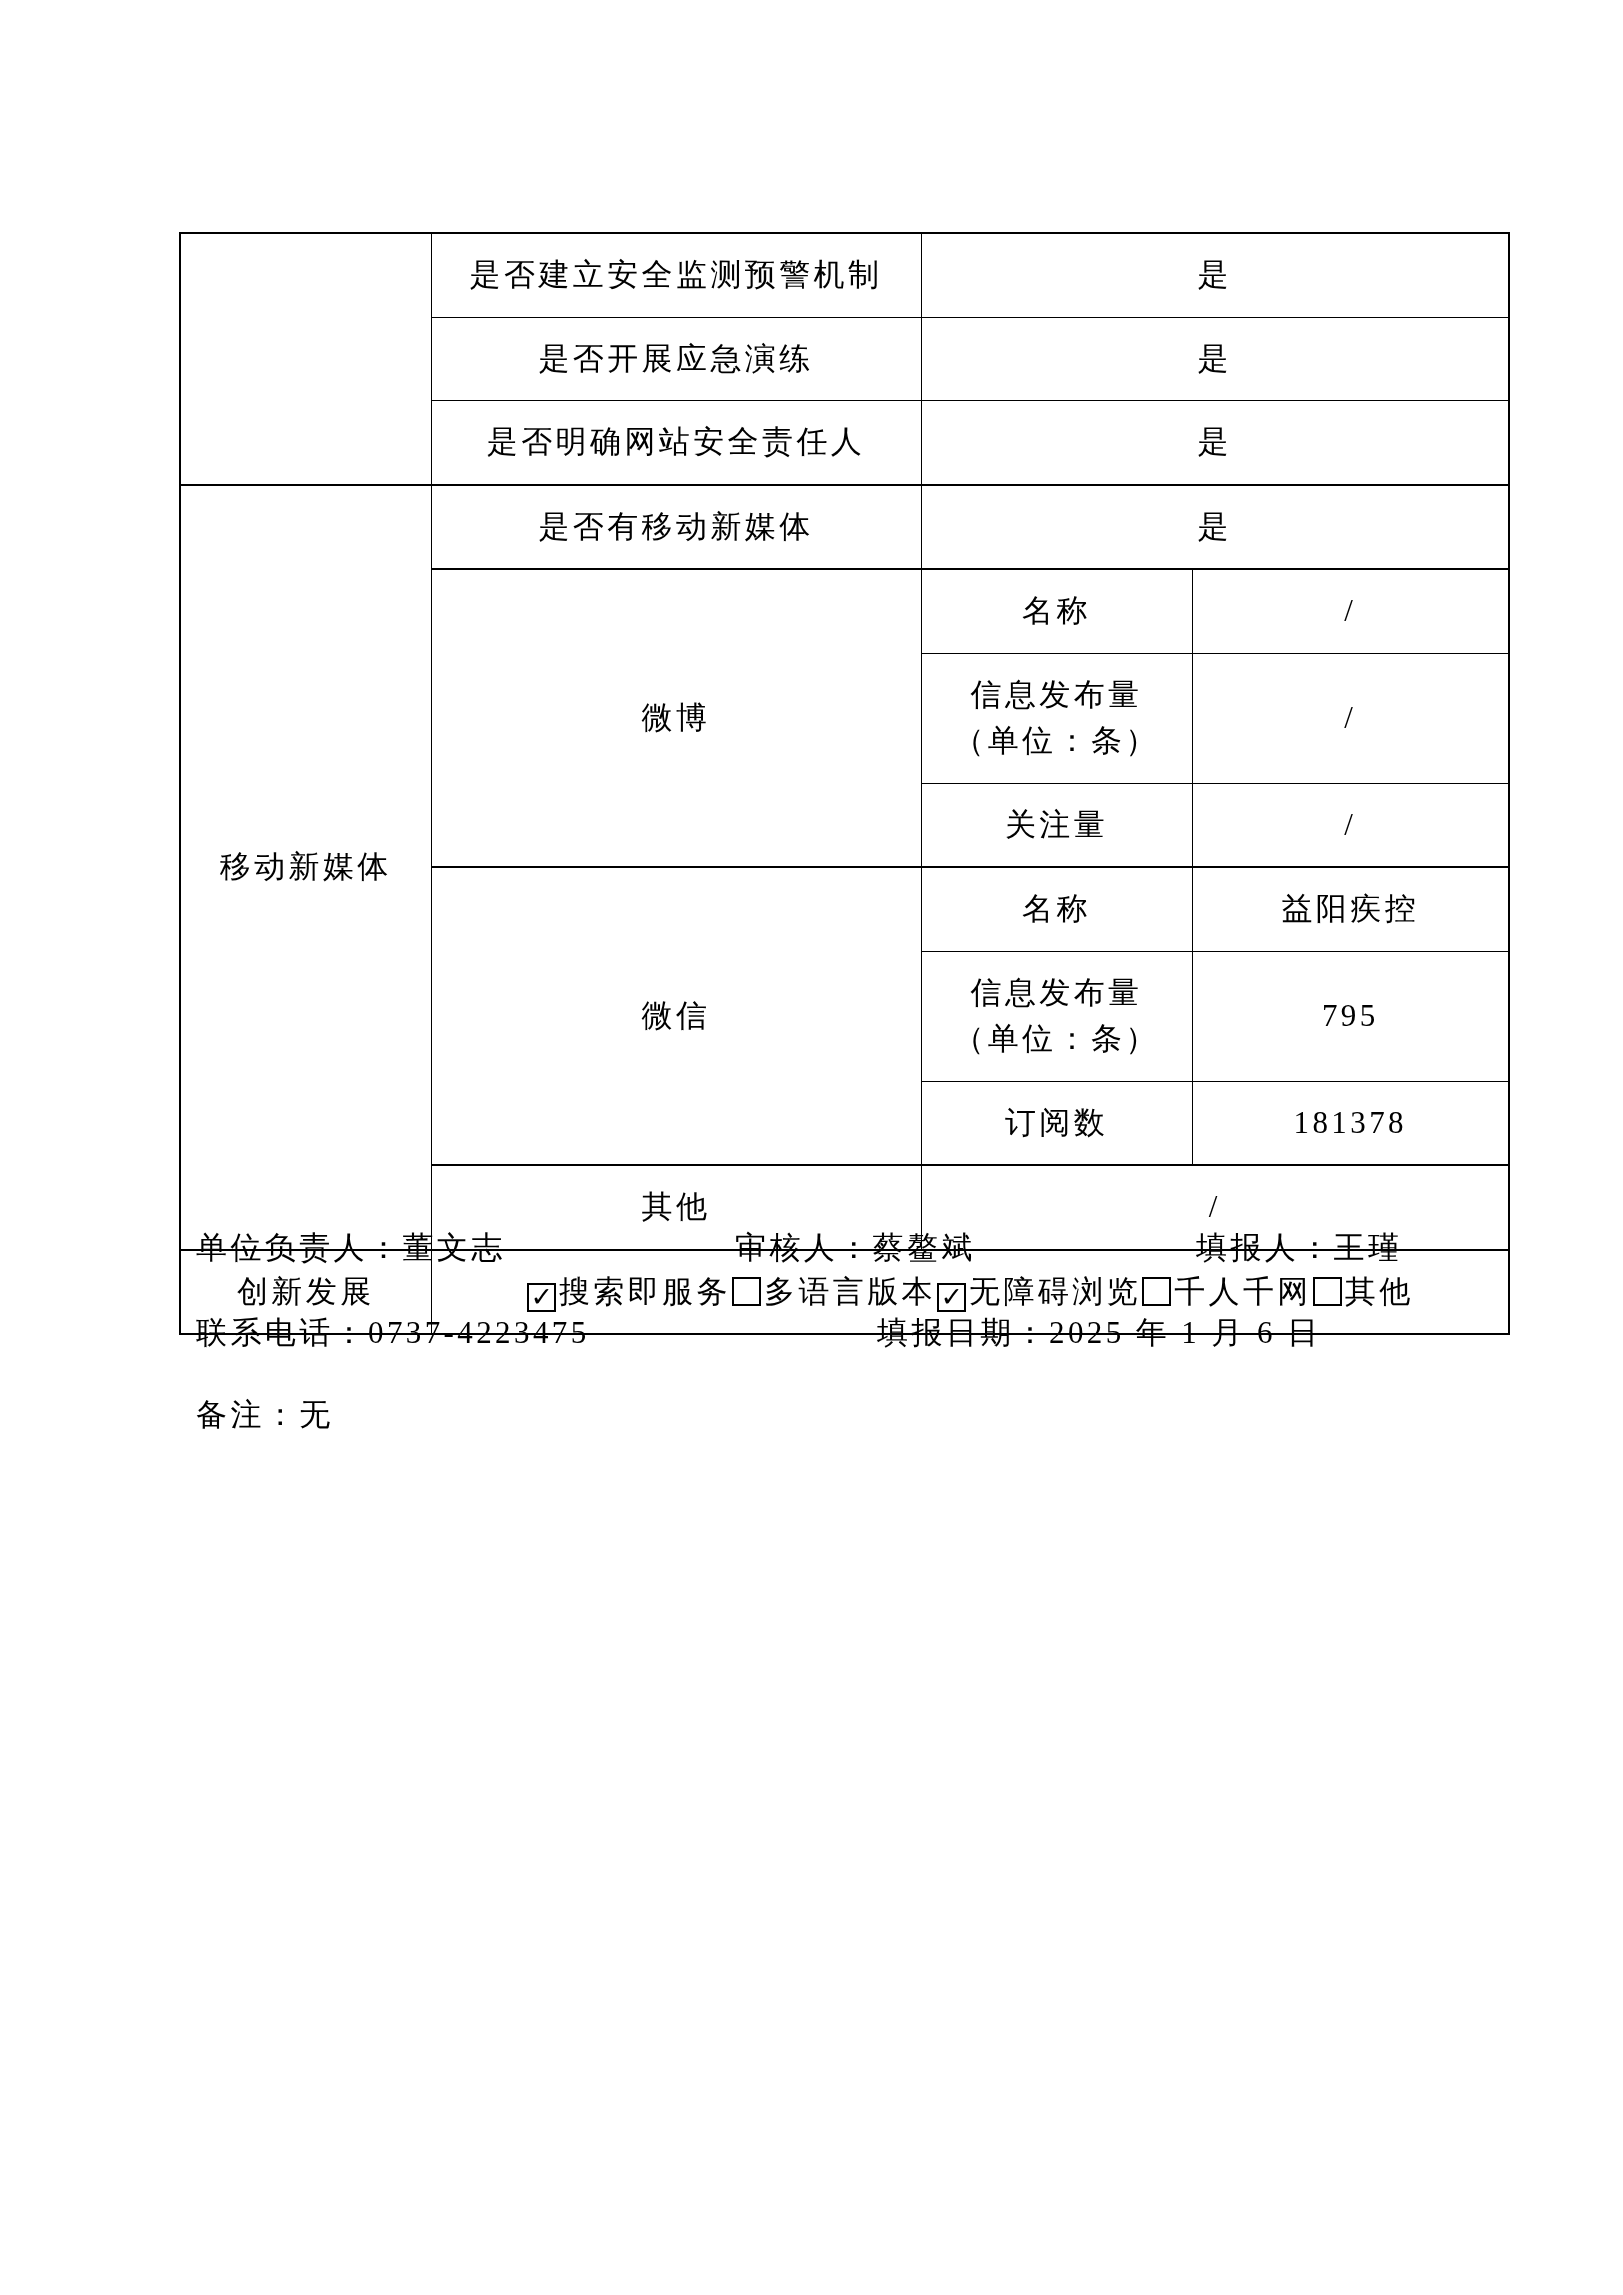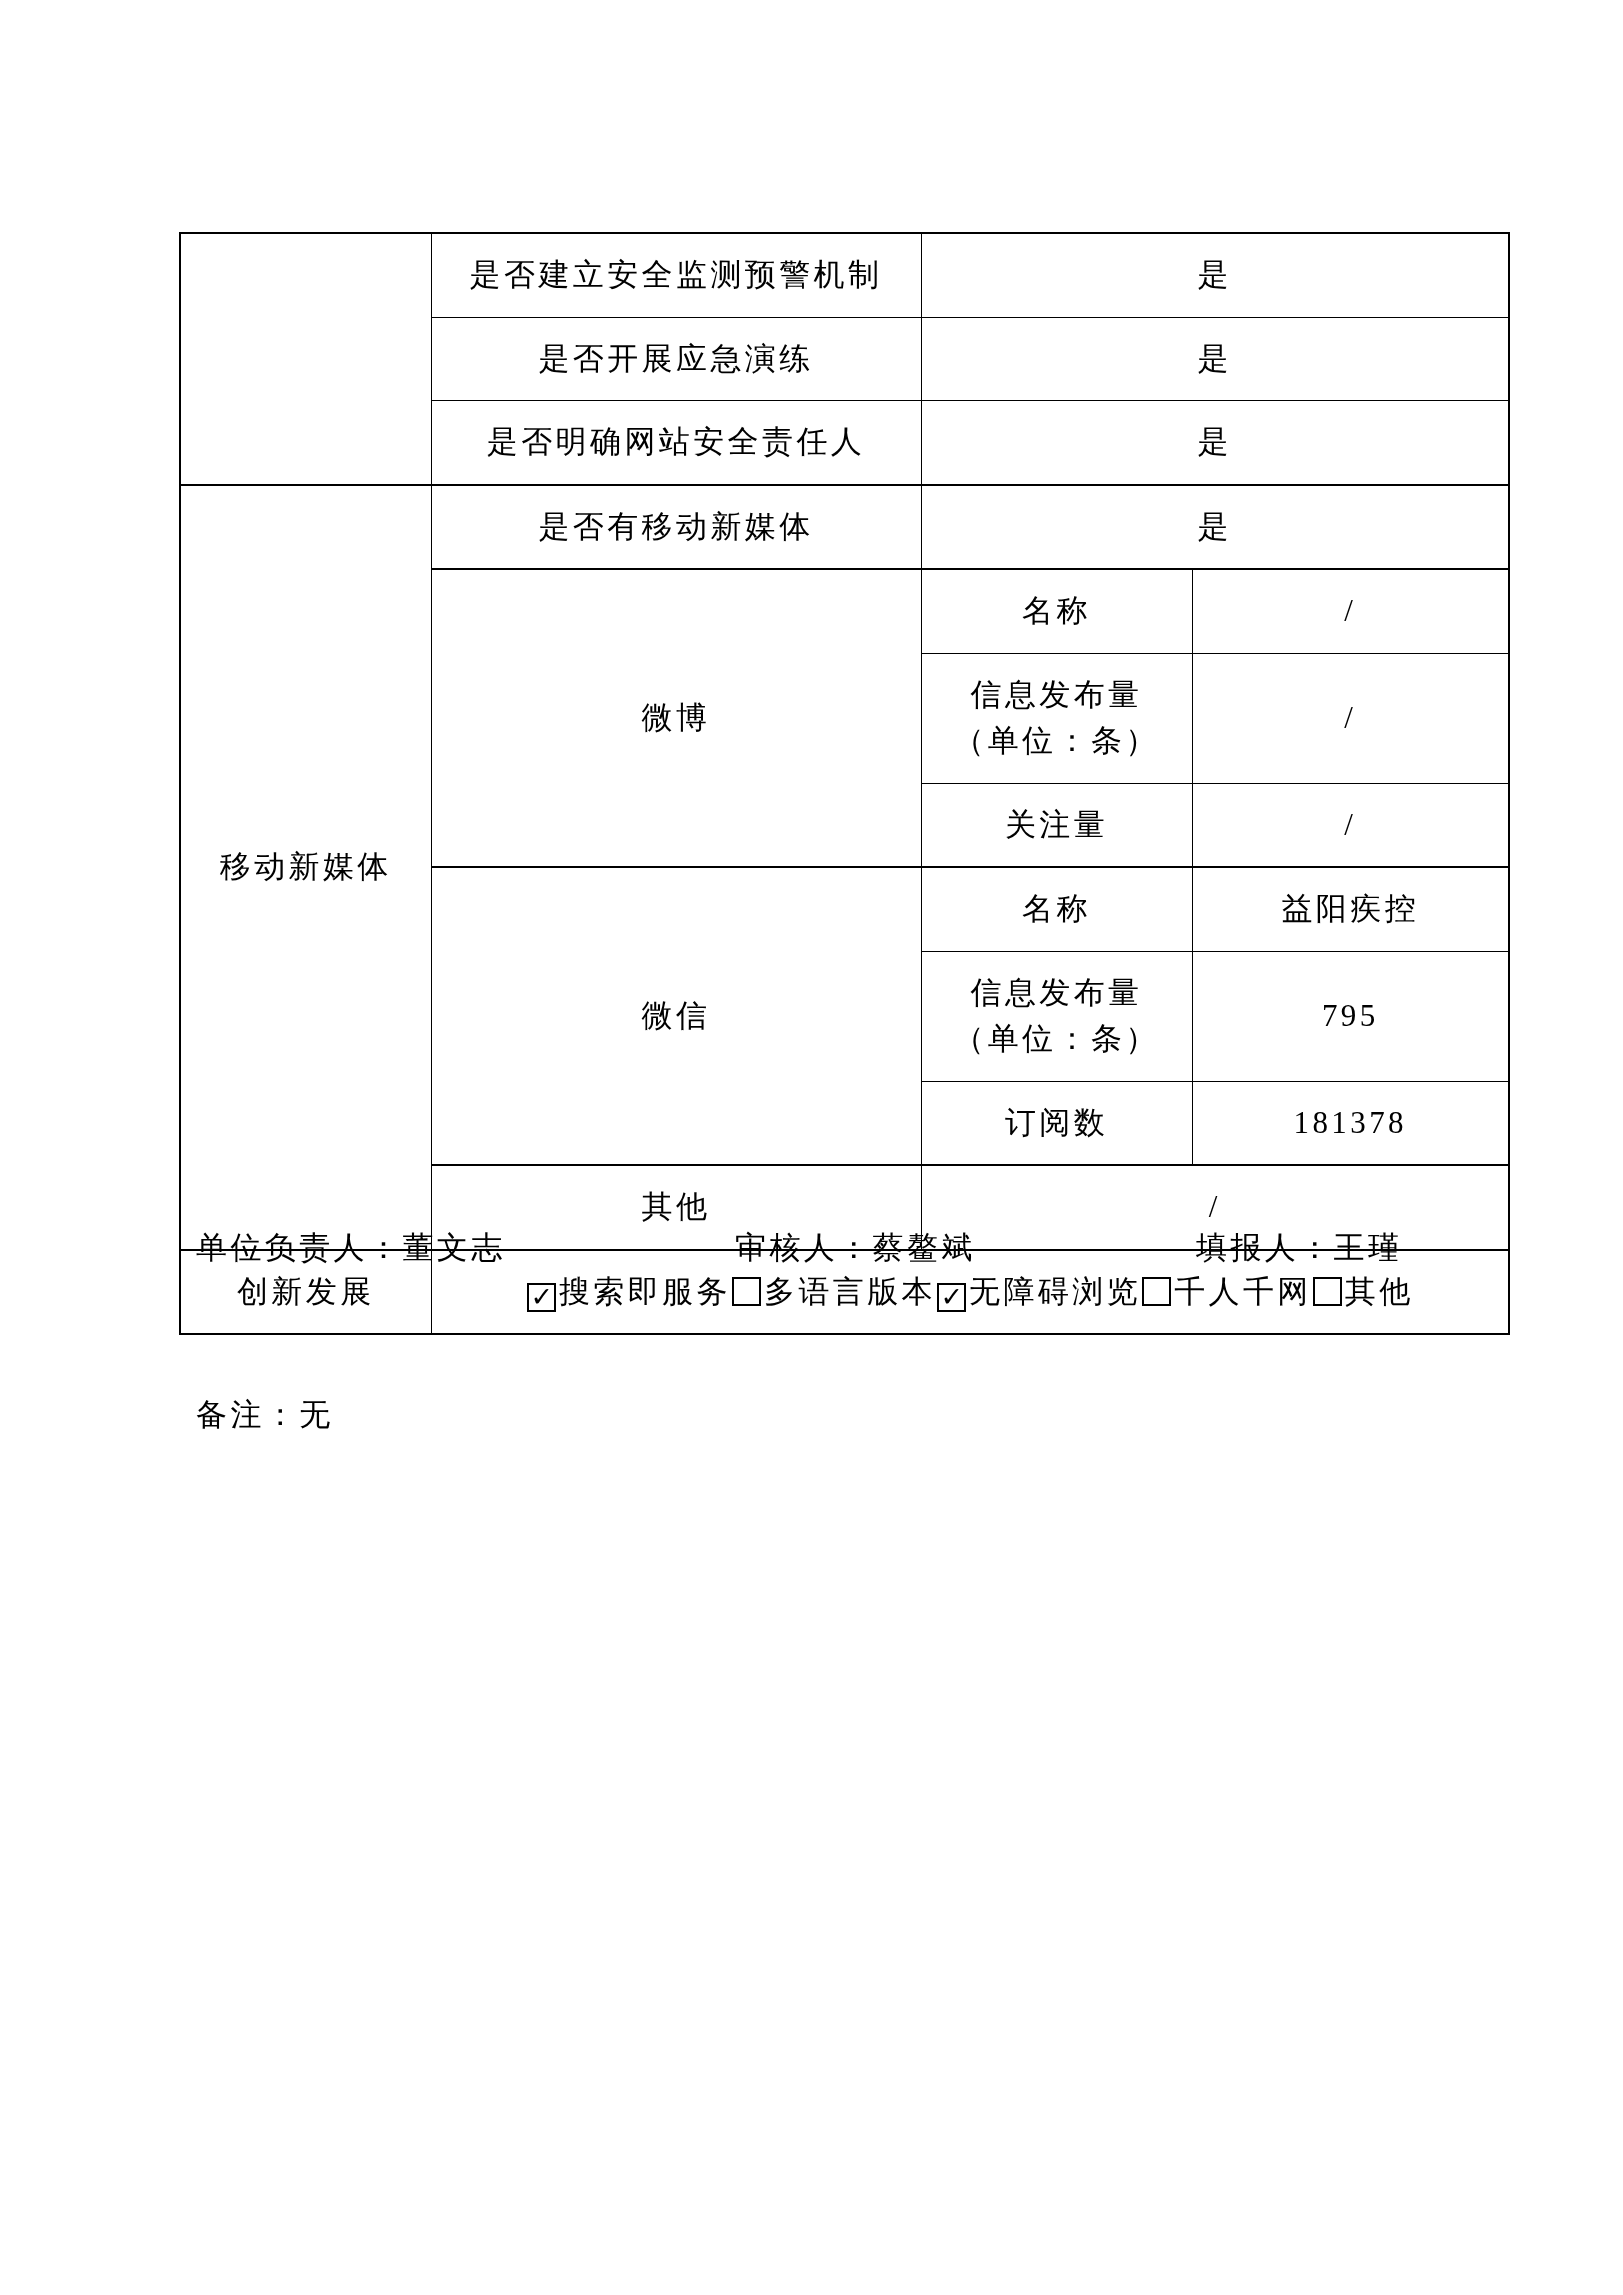--- a/index.html
+++ b/index.html
@@ -153,17 +153,19 @@
     </tr>
   </tbody>
 </table>
 
 <div class="fline f1">
   <span class="x-a">单位负责人：董文志</span>
   <span class="x-b">审核人：蔡鳌斌</span>
   <span class="x-c">填报人：王瑾</span>
 </div>
 <div class="fline f2">
+  <span class="x-a">联系电话：0737-4223475</span>
+  <span class="x-d">填报日期：2025 年 1 月 6 日</span>
 </div>
 <div class="fline f3">
   <span class="x-a">备注：无</span>
 </div>
 
 
 </body></html>

